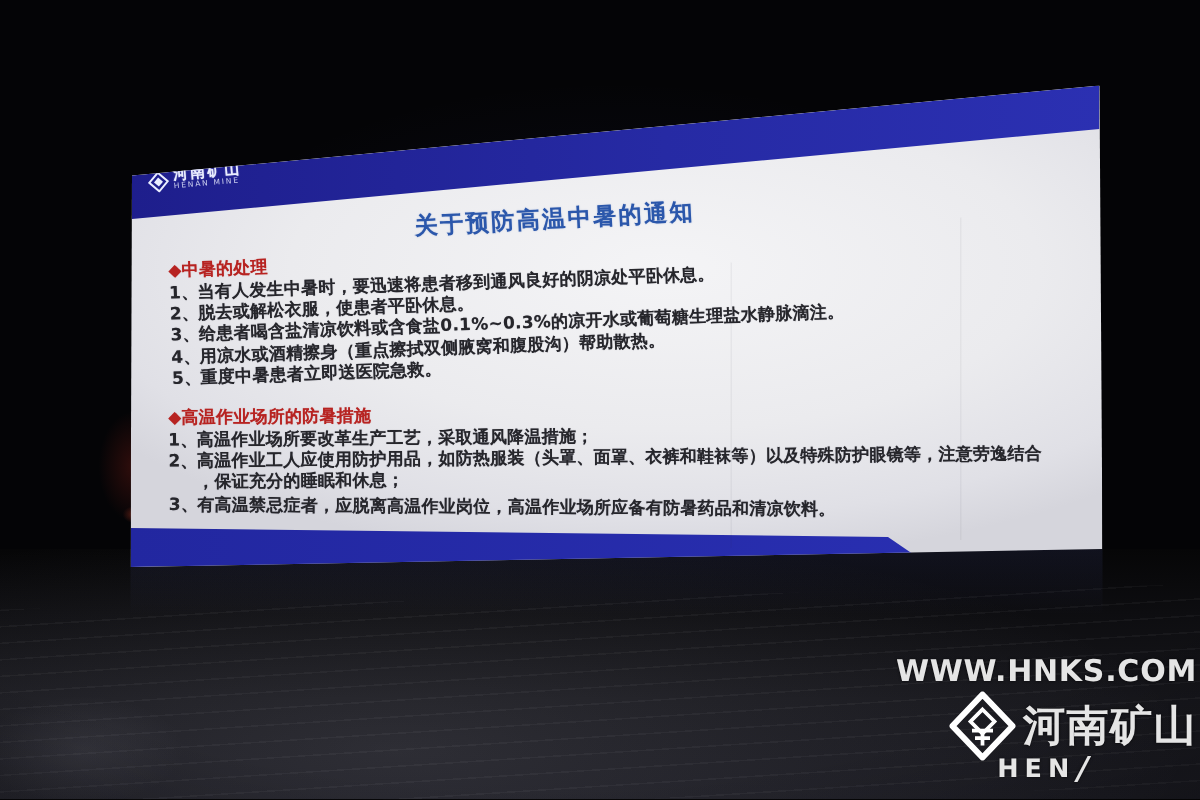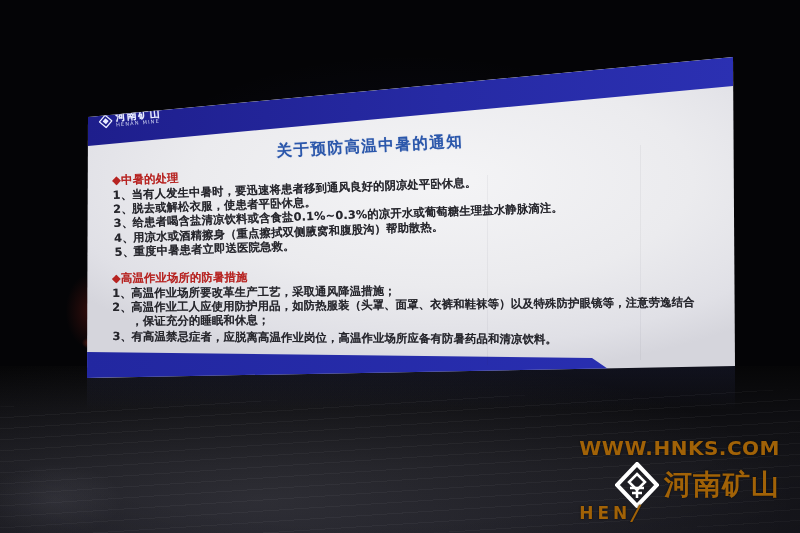--- a/index.html
+++ b/index.html
@@ -62,27 +62,27 @@
   .sec1{top:119px;transform:rotate(-2deg);transform-origin:0 0;}
   .sec2{top:217px;transform:rotate(-0.5deg);transform-origin:0 0;}
   .sec-header{color:#b72321;font-weight:bold;margin-bottom:0.5px;
     text-shadow:0 0 0.5px rgba(183,35,33,0.5);}
   .li{display:flex;}
   .li .num{width:19px;flex:0 0 19px;}
   .li .txt{flex:1;white-space:pre-wrap;}
   .sec2 .li3{transform:rotate(0.9deg);transform-origin:0 50%;}
 
   
-  .watermark{position:absolute;right:20px;bottom:12px;z-index:6;color:#a16207;text-align:right;
+  .watermark{position:absolute;right:2px;bottom:12px;z-index:6;color:#e5e5e5;text-align:right;
     text-shadow:0 0 2px rgba(0,0,0,0.7);}
   .wm-url{font-size:20px;font-weight:bold;letter-spacing:0.5px;line-height:21px;}
   .wm-row{display:flex;align-items:center;justify-content:flex-end;gap:5px;margin-top:3px;}
   .wm-cn{font-size:28px;font-weight:bold;letter-spacing:1px;line-height:28px;}
   .wm-latin{font-size:17px;font-weight:bold;letter-spacing:4px;line-height:16px;margin-top:-4px;
-    display:flex;justify-content:flex-start;align-items:baseline;}
+    display:flex;justify-content:center;align-items:baseline;}
   .wm-latin .slash{font-size:21px;font-weight:bold;transform:skewX(-12deg);margin:0 1px;position:relative;top:1px;}
 </style>
 </head>
 <body>
 
 <div id="photo">
 
   <div class="glow"></div>
   <div class="floor"></div>
   <div class="planks"></div>

